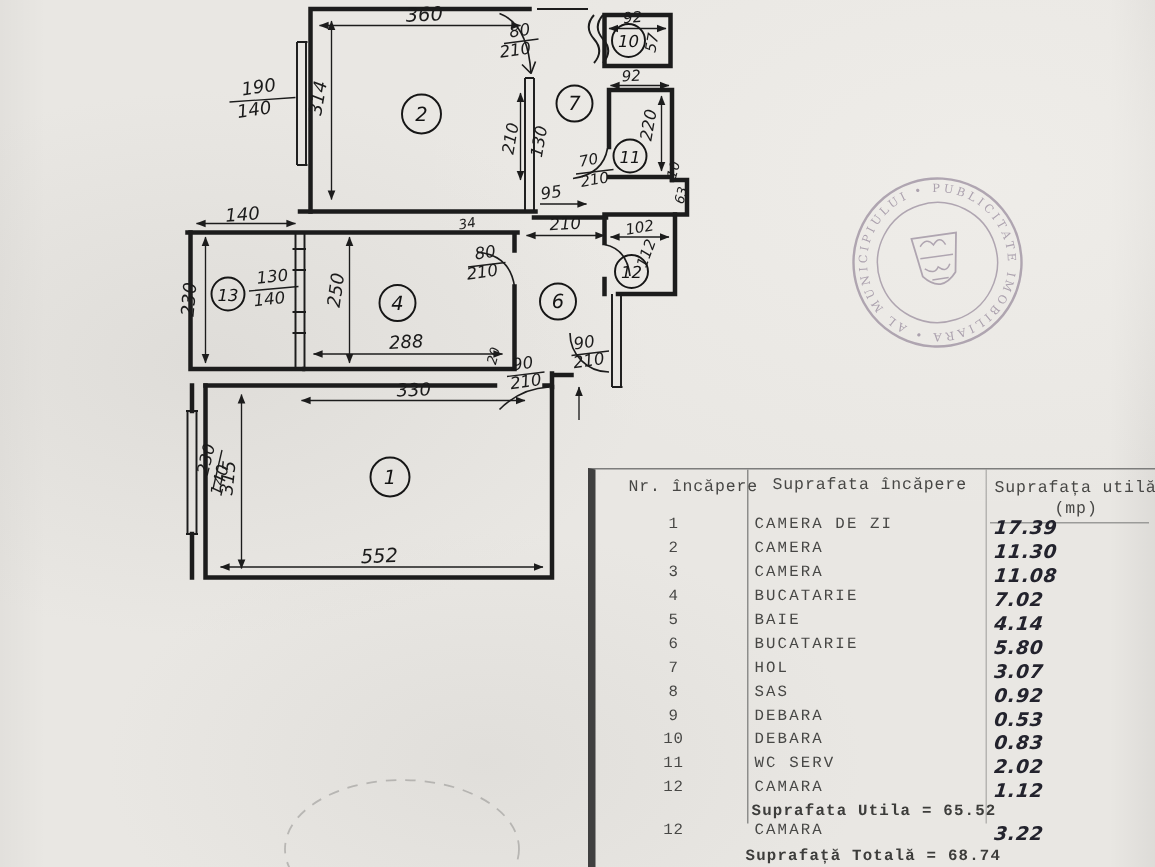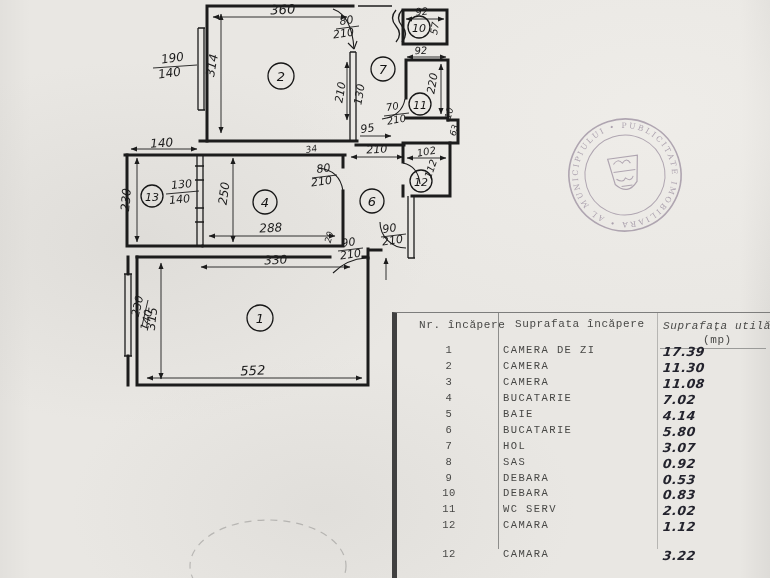--- a/index.html
+++ b/index.html
@@ -37,21 +37,21 @@
     border-left:5px solid #404040;border-top:1px solid #7d7d7c;
     font-family:"Liberation Mono",monospace;color:#474745;
   }
   .colsep{position:absolute;top:0;width:1px;background:#8d8d8b;}
   .colsep.s1{left:101px;height:236px;}
   .colsep.s2{left:260px;height:236px;opacity:.55;}
   .hdr-underline{position:absolute;left:263px;top:35px;width:106px;height:1px;background:#9b9b99;}
   .th{position:absolute;font-size:11px;letter-spacing:.6px;white-space:nowrap;}
   .th.nr{left:22px;top:6px;}
   .th.name{left:118px;top:5px;}
-  .th.area{left:266px;top:7px;font-style:italic;}
+  .th.area{left:266px;top:7px;}
   .th.unit{left:306px;top:21px;font-size:11px;}
   .rows{position:absolute;left:0;top:31px;width:377px;}
   .trow{position:relative;height:15.95px;white-space:nowrap;}
   .c-nr{position:absolute;left:36px;width:32px;text-align:center;font-size:10.5px;letter-spacing:.5px;}
   .c-name{position:absolute;left:106px;font-size:10.5px;letter-spacing:1.4px;}
   .c-val{
     position:absolute;left:266px;font-size:12.5px;
     font-family:"DejaVu Sans",sans-serif;font-style:italic;font-weight:bold;
     color:#23232d;transform:skewX(-6deg);letter-spacing:.5px;
   }
@@ -282,22 +282,24 @@
           <span class="c-nr">11</span>
           <span class="c-name">WC SERV</span>
           <span class="c-val">2.02</span>
         </div>
         <div class="trow">
           <span class="c-nr">12</span>
           <span class="c-name">CAMARA</span>
           <span class="c-val">1.12</span>
         </div>
       </div>
+    <div class="sumline subtotal">Suprafata Utila = 65.52</div>
     <div class="balcrow" id="balcrow">
         <div class="trow">
           <span class="c-nr">12</span>
           <span class="c-name">CAMARA</span>
           <span class="c-val">3.22</span>
         </div>
       </div>
+    <div class="sumline total">Suprafață Totală = 68.74</div>
   </div>
 
 </div>
 
 </body></html>

